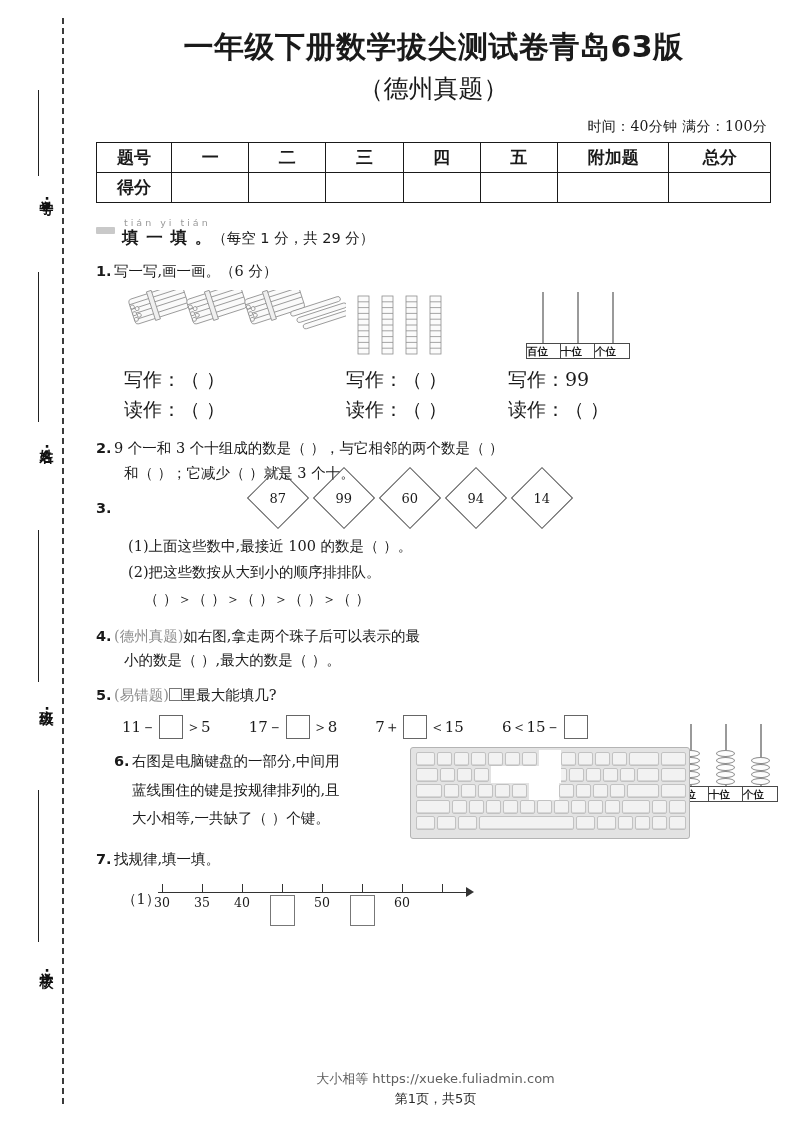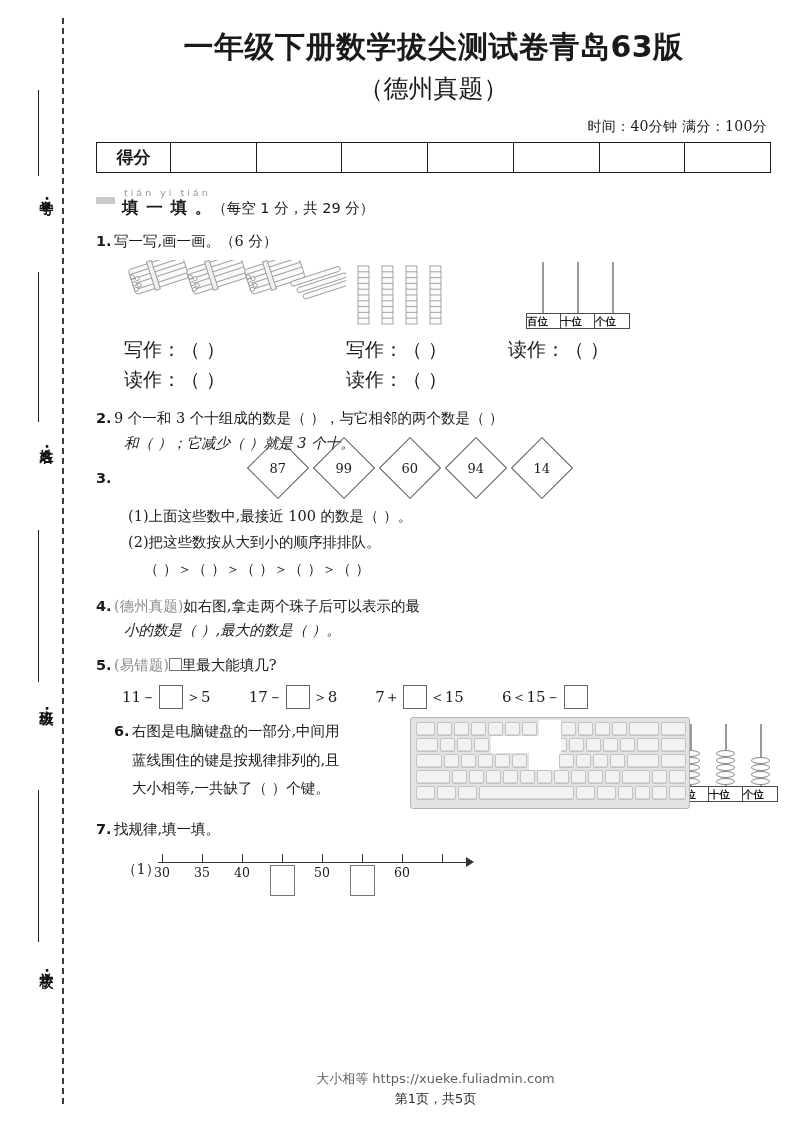--- a/index.html
+++ b/index.html
@@ -115,21 +115,21 @@
   .sec-title .pts { font-weight: 400; font-size: 14.5px; letter-spacing: 0; }
 
   
   .q { margin-top: 10px; padding-left: 18px; position: relative; font-size: 14.5px; line-height: 1.7; }
   .qnum {
     position: absolute; left: 0; top: 0;
     font-weight: 700; font-size: 14.5px;
     font-family: "DejaVu Sans", "Liberation Sans", sans-serif;
   }
   .tag { color: #8d8d8d; }
-  .indent { display: inline-block; font-style: italic; }
+  .indent { display: inline-block; }
 
   
   #q1-figs { display: flex; margin-top: 6px; padding-left: 28px; height: 72px; }
   .fig-cell { position: relative; }
   #fig-bundles { width: 222px; }
   #fig-strips  { width: 162px; }
   #fig-abacus1 { width: 190px; }
 
   
   .pv-wrap { position: absolute; }
@@ -238,20 +238,30 @@
 <div id="page">
 
   <div id="title-block">
     <div id="title-main">一年级下册数学拔尖测试卷青岛63版</div>
     <div id="title-sub">（德州真题）</div>
   </div>
   <div id="exam-meta">时间：40分钟  满分：100分</div>
 
   <table id="score-table">
     <tbody>
+        <tr>
+      <td class="hdr-label">题号</td>
+      <td class="col-num">一</td>
+      <td class="col-num">二</td>
+      <td class="col-num">三</td>
+      <td class="col-num">四</td>
+      <td class="col-num">五</td>
+      <td class="col-extra">附加题</td>
+      <td class="col-total">总分</td>
+    </tr>
     <tr class="row-score">
       <td class="hdr-label">得分</td>
       <td></td>
       <td></td>
       <td></td>
       <td></td>
       <td></td>
       <td></td>
       <td></td>
     </tr>
@@ -398,20 +408,21 @@
   <div id="q1-rows">
     <div class="col c1">
       <div class="ln"><span>写作：</span><span>（          ）</span></div>
       <div class="ln"><span>读作：</span><span>（          ）</span></div>
     </div>
     <div class="col c2">
       <div class="ln"><span>写作：</span><span>（          ）</span></div>
       <div class="ln"><span>读作：</span><span>（          ）</span></div>
     </div>
     <div class="col c3">
+      <div class="ln"><span>写作：</span><span>99</span></div>
       <div class="ln"><span>读作：</span><span>（          ）</span></div>
     </div>
   </div>
 
   <div class="q" style="margin-top:12px">
     <span class="qnum">2.</span>
     <span>9 个一和 3 个十组成的数是（        ），与它相邻的两个数是（        ）</span><br>
     <span class="indent" style="padding-left:10px">和（       ）；它减少（        ）就是 3 个十。</span>
   </div>
 

